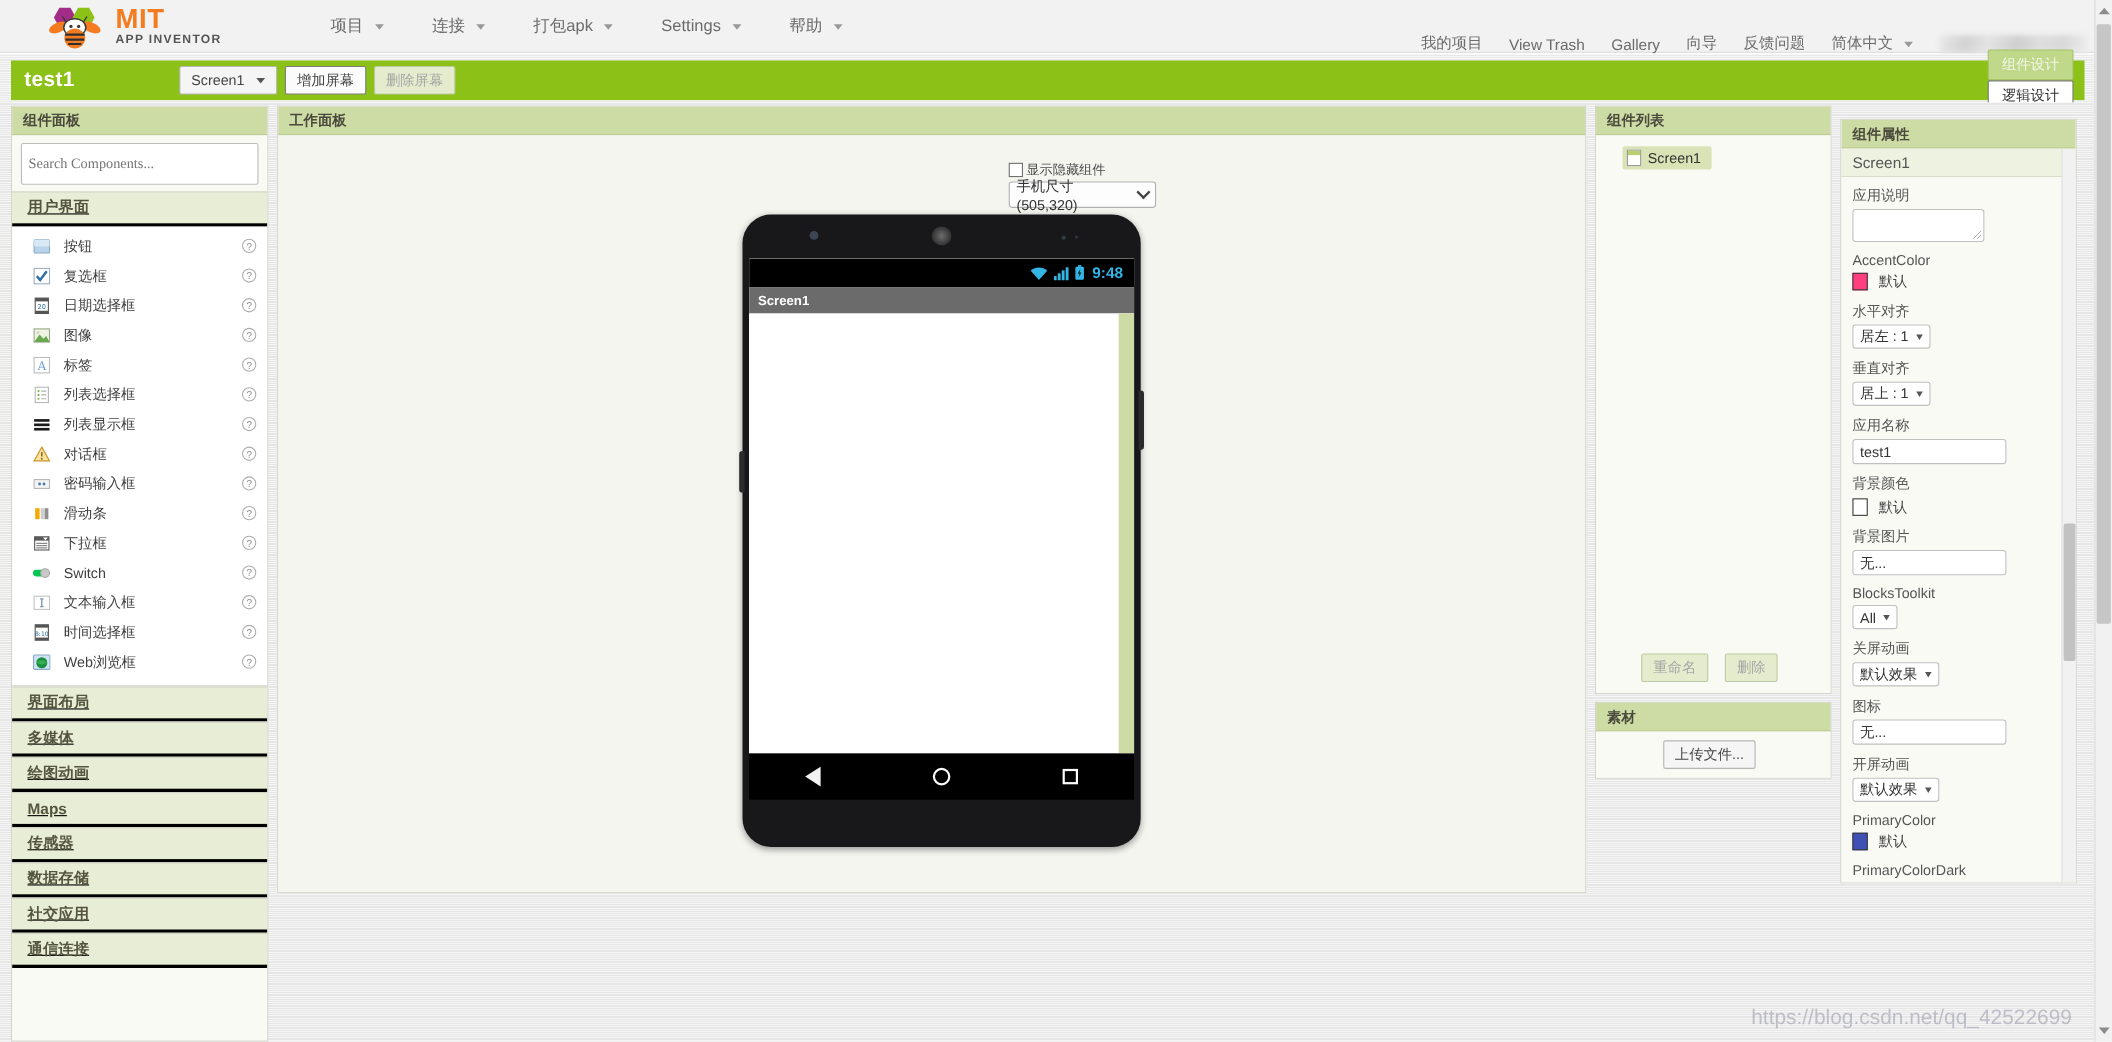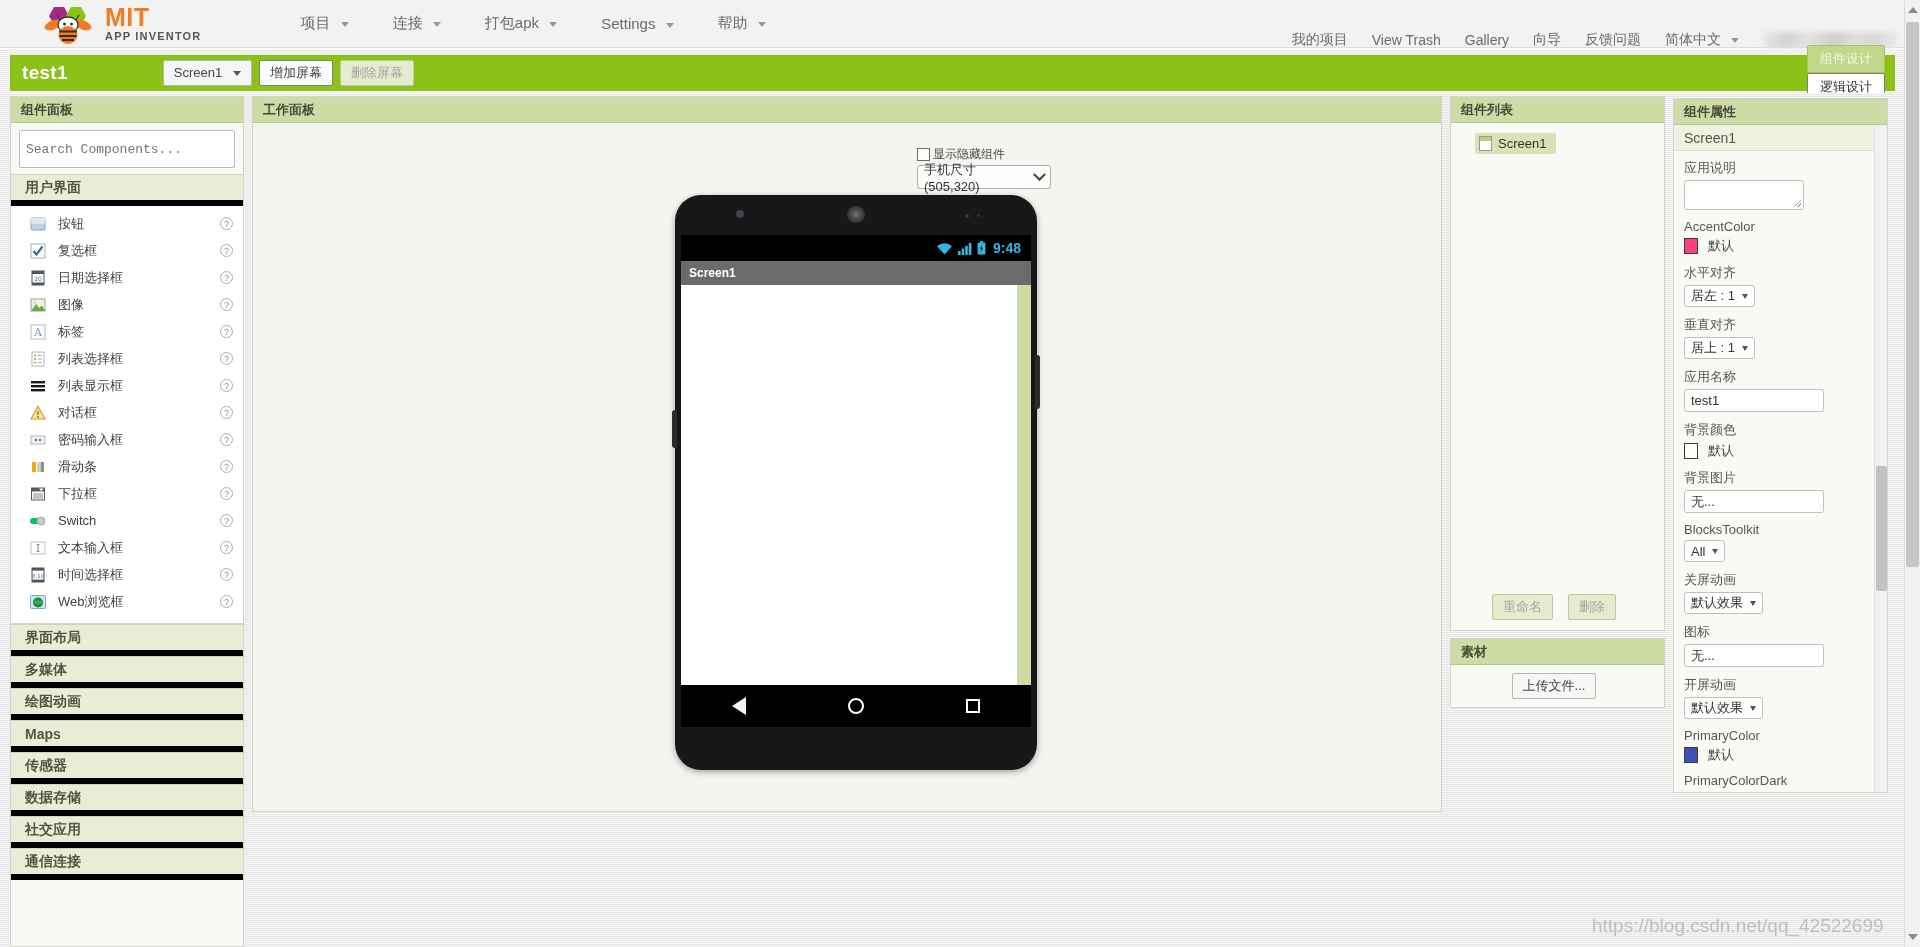--- a/index.html
+++ b/index.html
@@ -120,26 +120,26 @@
     display: flex; align-items: center; padding-left: 10px;
   }
   .panel-header-title { font-size: 13px; font-weight: bold; color: #4a4a3c; }
 
   
   #palette { left: 10px; top: 3px; width: 234px; height: 851px; overflow: hidden; }
   #palette-search-wrap { padding: 7px 8px 6px 8px; background: #fafaf5; }
   #palette-search {
     width: 100%; height: 36px; font-size: 13px; color: #888;
     border: 1px solid #bcbcbc; border-radius: 2px; padding: 18px 6px;
-    font-family: Liberation Mono, monospace; background: #fff;
+    font-family: Liberation Serif, serif; background: #fff;
   }
   .cat-header {
     height: 32px; background: #e8eed6; border-top: 1px solid #d2d2c6;
-    border-bottom: 6px solid #000000;
-    display: flex; align-items: center; padding-left: 14px; cursor: pointer;
+    border-bottom: 3px solid #000000;
+    display: flex; align-items: center; padding-left: 14px; cursor: pointer; text-decoration: underline;
   }
   .cat-header-label { font-size: 14px; font-weight: bold; color: #55553f; }
   .cat-body { background: #ffffff; border-bottom: 1px solid #d2d2c6; padding: 4px 0 8px 0; }
   .comp-row {
     height: 27px; display: flex; align-items: center;
     padding-left: 18px; padding-right: 10px; cursor: move;
   }
   .comp-icon {
     width: 17px; height: 17px; margin-right: 12px; flex: 0 0 17px;
     display: flex; align-items: center; justify-content: center;
@@ -264,21 +264,21 @@
   }
 
   
   #media { left: 1450px; top: 545px; width: 215px; height: 70px; }
   #media-body {
     height: 42px; background: #fafaf5; display: flex;
     align-items: center; justify-content: center;
   }
 
   
-  #properties { left: 1673px; top: 5px; width: 215px; height: 695px; overflow: hidden; }
+  #properties { left: 1673px; top: 15px; width: 215px; height: 695px; overflow: hidden; }
   #prop-subhead {
     height: 26px; background: #eef2e0; border-bottom: 1px solid #dcdccc;
     display: flex; align-items: center; padding-left: 10px;
   }
   #prop-subhead-label { font-size: 14px; color: #555; }
   #prop-list { padding: 8px 10px 0 10px; background: #fafaf5; height: 795px; overflow: hidden; }
   .prop-block { margin-bottom: 9px; }
   .prop-label { font-size: 13px; color: #555; margin-bottom: 3px; display: block; }
   .prop-textarea {
     width: 120px; height: 30px; border: 1px solid #c0c0c0; border-radius: 3px;

